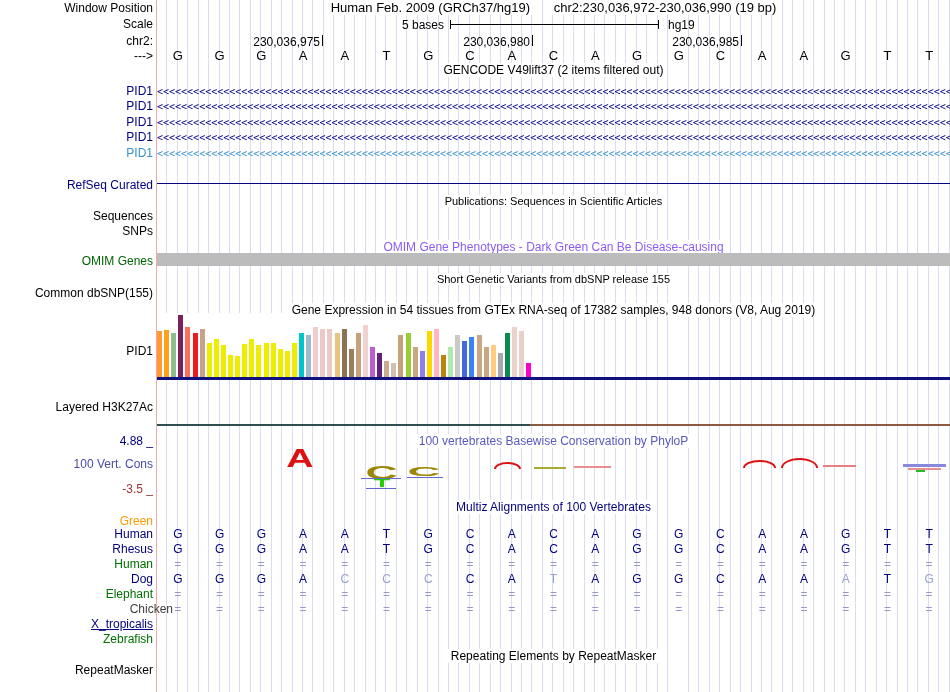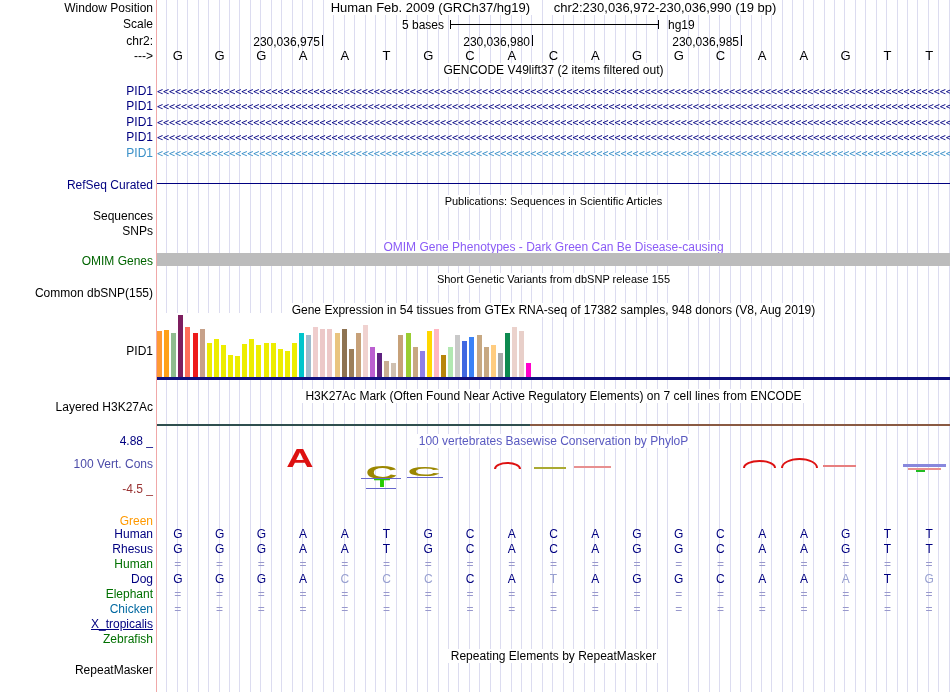--- a/index.html
+++ b/index.html
@@ -156,29 +156,28 @@
       <div class="bar" style="left: 483.6px; top: 347px; height: 30px; background: rgb(199, 168, 130);"></div>
       <div class="bar" style="left: 490.7px; top: 345px; height: 32px; background: rgb(255, 204, 128);"></div>
       <div class="bar" style="left: 497.8px; top: 353px; height: 24px; background: rgb(169, 169, 169);"></div>
       <div class="bar" style="left: 504.9px; top: 333px; height: 44px; background: rgb(14, 138, 80);"></div>
       <div class="bar" style="left: 512px; top: 327px; height: 50px; background: rgb(235, 210, 204);"></div>
       <div class="bar" style="left: 519.1px; top: 331px; height: 46px; background: rgb(232, 207, 201);"></div>
       <div class="bar" style="left: 526.2px; top: 363px; height: 14px; background: rgb(255, 0, 204);"></div>
     </div>
   <div class="hline" style="left:157px;top:377px;width:793px;height:3px;background:#10107E"></div>
 
-  <div class="title" style="top:390px"><span>H3K27Ac Mark (Often Found Near Active Regulatory Elements) on 7 cell lines from ENCODE</span></div>
   <div class="lbl" style="top:401px">Layered H3K27Ac</div>
   <div class="hline" style="left:157px;top:424px;width:373px;height:2px;background:#2F4F4F"></div>
   <div class="hline" style="left:530px;top:424px;width:420px;height:2px;background:#8A5A42"></div>
 
   <div class="lbl" style="top:435px;color:#000080">4.88 _</div>
   <div class="title" style="top:435px;color:#5959C0"><span>100 vertebrates Basewise Conservation by PhyloP</span></div>
   <div class="lbl" style="top:458px;color:#4B4BA8">100 Vert. Cons</div>
-  <div class="lbl" style="top:483px;color:#993333">-4.5 _</div>
+  <div class="lbl" style="top:483px;color:#993333">-3.5 _</div>
   <div id="cons-glyphs">
       <svg viewBox="0 0 10 10" preserveAspectRatio="none" style="position: absolute; overflow: visible; left: 286px; top: 448px; width: 28px; height: 19px;">
         <text x="5" y="10" text-anchor="middle" font-size="13.5" font-weight="bold" font-family="&quot;Liberation Sans&quot;,sans-serif" fill="#DD1111">A</text>
       </svg>
       <svg viewBox="0 0 10 10" preserveAspectRatio="none" style="position: absolute; overflow: visible; left: 365px; top: 466px; width: 33px; height: 13px;">
         <text x="5" y="10" text-anchor="middle" font-size="13.5" font-weight="bold" font-family="&quot;Liberation Sans&quot;,sans-serif" fill="#9B8700">C</text>
       </svg>
       <div class="gline" style="left: 361px; top: 478px; width: 40px; height: 1px; background: rgb(102, 102, 204);"></div>
       <svg viewBox="0 0 10 10" preserveAspectRatio="none" style="position: absolute; overflow: visible; left: 372px; top: 479px; width: 20px; height: 8px;">
         <text x="5" y="10" text-anchor="middle" font-size="13.5" font-weight="bold" font-family="&quot;Liberation Sans&quot;,sans-serif" fill="#22CC00">T</text>
@@ -192,20 +191,21 @@
       <div class="gline" style="left: 534px; top: 467px; width: 32px; height: 2px; background: rgb(170, 170, 51);"></div>
       <div class="gline" style="left: 574px; top: 466px; width: 37px; height: 2px; background: rgb(232, 144, 144);"></div>
       <div class="arc" style="left: 743px; top: 460px; width: 33px; height: 8px; border-width: 2px; border-color: rgb(221, 17, 17);"></div>
       <div class="arc" style="left: 781px; top: 458px; width: 37px; height: 10px; border-width: 2px; border-color: rgb(221, 17, 17);"></div>
       <div class="gline" style="left: 823px; top: 465px; width: 33px; height: 2px; background: rgb(232, 127, 127);"></div>
       <div class="gline" style="left: 903px; top: 464px; width: 43px; height: 3px; background: rgb(136, 136, 221);"></div>
       <div class="gline" style="left: 908px; top: 468px; width: 33px; height: 2px; background: rgb(232, 144, 144);"></div>
       <div class="gline" style="left: 916px; top: 470px; width: 9px; height: 2px; background: rgb(34, 187, 34);"></div>
     </div>
 
+  <div class="title" style="top:501px;color:#000080"><span>Multiz Alignments of 100 Vertebrates</span></div>
   <div id="multiz-rows">
       <div class="lbl" style="top: 515px; color: rgb(255, 153, 0);">Green</div>
       <div class="lbl" style="top: 528px; color: rgb(0, 0, 128);">Human</div>
       <div class="cell" style="left: 157px; width: 41.7368px; top: 528px; color: rgb(0, 0, 128); font-size: 12px;">G</div>
       <div class="cell" style="left: 198.737px; width: 41.7368px; top: 528px; color: rgb(0, 0, 128); font-size: 12px;">G</div>
       <div class="cell" style="left: 240.474px; width: 41.7368px; top: 528px; color: rgb(0, 0, 128); font-size: 12px;">G</div>
       <div class="cell" style="left: 282.211px; width: 41.7368px; top: 528px; color: rgb(0, 0, 128); font-size: 12px;">A</div>
       <div class="cell" style="left: 323.947px; width: 41.7368px; top: 528px; color: rgb(0, 0, 128); font-size: 12px;">A</div>
       <div class="cell" style="left: 365.684px; width: 41.7368px; top: 528px; color: rgb(0, 0, 128); font-size: 12px;">T</div>
       <div class="cell" style="left: 407.421px; width: 41.7368px; top: 528px; color: rgb(0, 0, 128); font-size: 12px;">G</div>
@@ -294,21 +294,21 @@
       <div class="cell" style="left: 532.632px; width: 41.7368px; top: 588px; color: rgb(152, 152, 204); font-size: 12px;">=</div>
       <div class="cell" style="left: 574.368px; width: 41.7368px; top: 588px; color: rgb(152, 152, 204); font-size: 12px;">=</div>
       <div class="cell" style="left: 616.105px; width: 41.7368px; top: 588px; color: rgb(152, 152, 204); font-size: 12px;">=</div>
       <div class="cell" style="left: 657.842px; width: 41.7368px; top: 588px; color: rgb(152, 152, 204); font-size: 12px;">=</div>
       <div class="cell" style="left: 699.579px; width: 41.7368px; top: 588px; color: rgb(152, 152, 204); font-size: 12px;">=</div>
       <div class="cell" style="left: 741.316px; width: 41.7368px; top: 588px; color: rgb(152, 152, 204); font-size: 12px;">=</div>
       <div class="cell" style="left: 783.053px; width: 41.7368px; top: 588px; color: rgb(152, 152, 204); font-size: 12px;">=</div>
       <div class="cell" style="left: 824.789px; width: 41.7368px; top: 588px; color: rgb(152, 152, 204); font-size: 12px;">=</div>
       <div class="cell" style="left: 866.526px; width: 41.7368px; top: 588px; color: rgb(152, 152, 204); font-size: 12px;">=</div>
       <div class="cell" style="left: 908.263px; width: 41.7368px; top: 588px; color: rgb(152, 152, 204); font-size: 12px;">=</div>
-      <div class="lbl" style="top: 603px; color: #0369a1;">Chicken</div>
+      <div class="lbl" style="top: 603px; color: #404040; padding-left: 20px;">Chicken</div>
       <div class="cell" style="left: 157px; width: 41.7368px; top: 603px; color: rgb(152, 152, 204); font-size: 12px;">=</div>
       <div class="cell" style="left: 198.737px; width: 41.7368px; top: 603px; color: rgb(152, 152, 204); font-size: 12px;">=</div>
       <div class="cell" style="left: 240.474px; width: 41.7368px; top: 603px; color: rgb(152, 152, 204); font-size: 12px;">=</div>
       <div class="cell" style="left: 282.211px; width: 41.7368px; top: 603px; color: rgb(152, 152, 204); font-size: 12px;">=</div>
       <div class="cell" style="left: 323.947px; width: 41.7368px; top: 603px; color: rgb(152, 152, 204); font-size: 12px;">=</div>
       <div class="cell" style="left: 365.684px; width: 41.7368px; top: 603px; color: rgb(152, 152, 204); font-size: 12px;">=</div>
       <div class="cell" style="left: 407.421px; width: 41.7368px; top: 603px; color: rgb(152, 152, 204); font-size: 12px;">=</div>
       <div class="cell" style="left: 449.158px; width: 41.7368px; top: 603px; color: rgb(152, 152, 204); font-size: 12px;">=</div>
       <div class="cell" style="left: 490.895px; width: 41.7368px; top: 603px; color: rgb(152, 152, 204); font-size: 12px;">=</div>
       <div class="cell" style="left: 532.632px; width: 41.7368px; top: 603px; color: rgb(152, 152, 204); font-size: 12px;">=</div>

